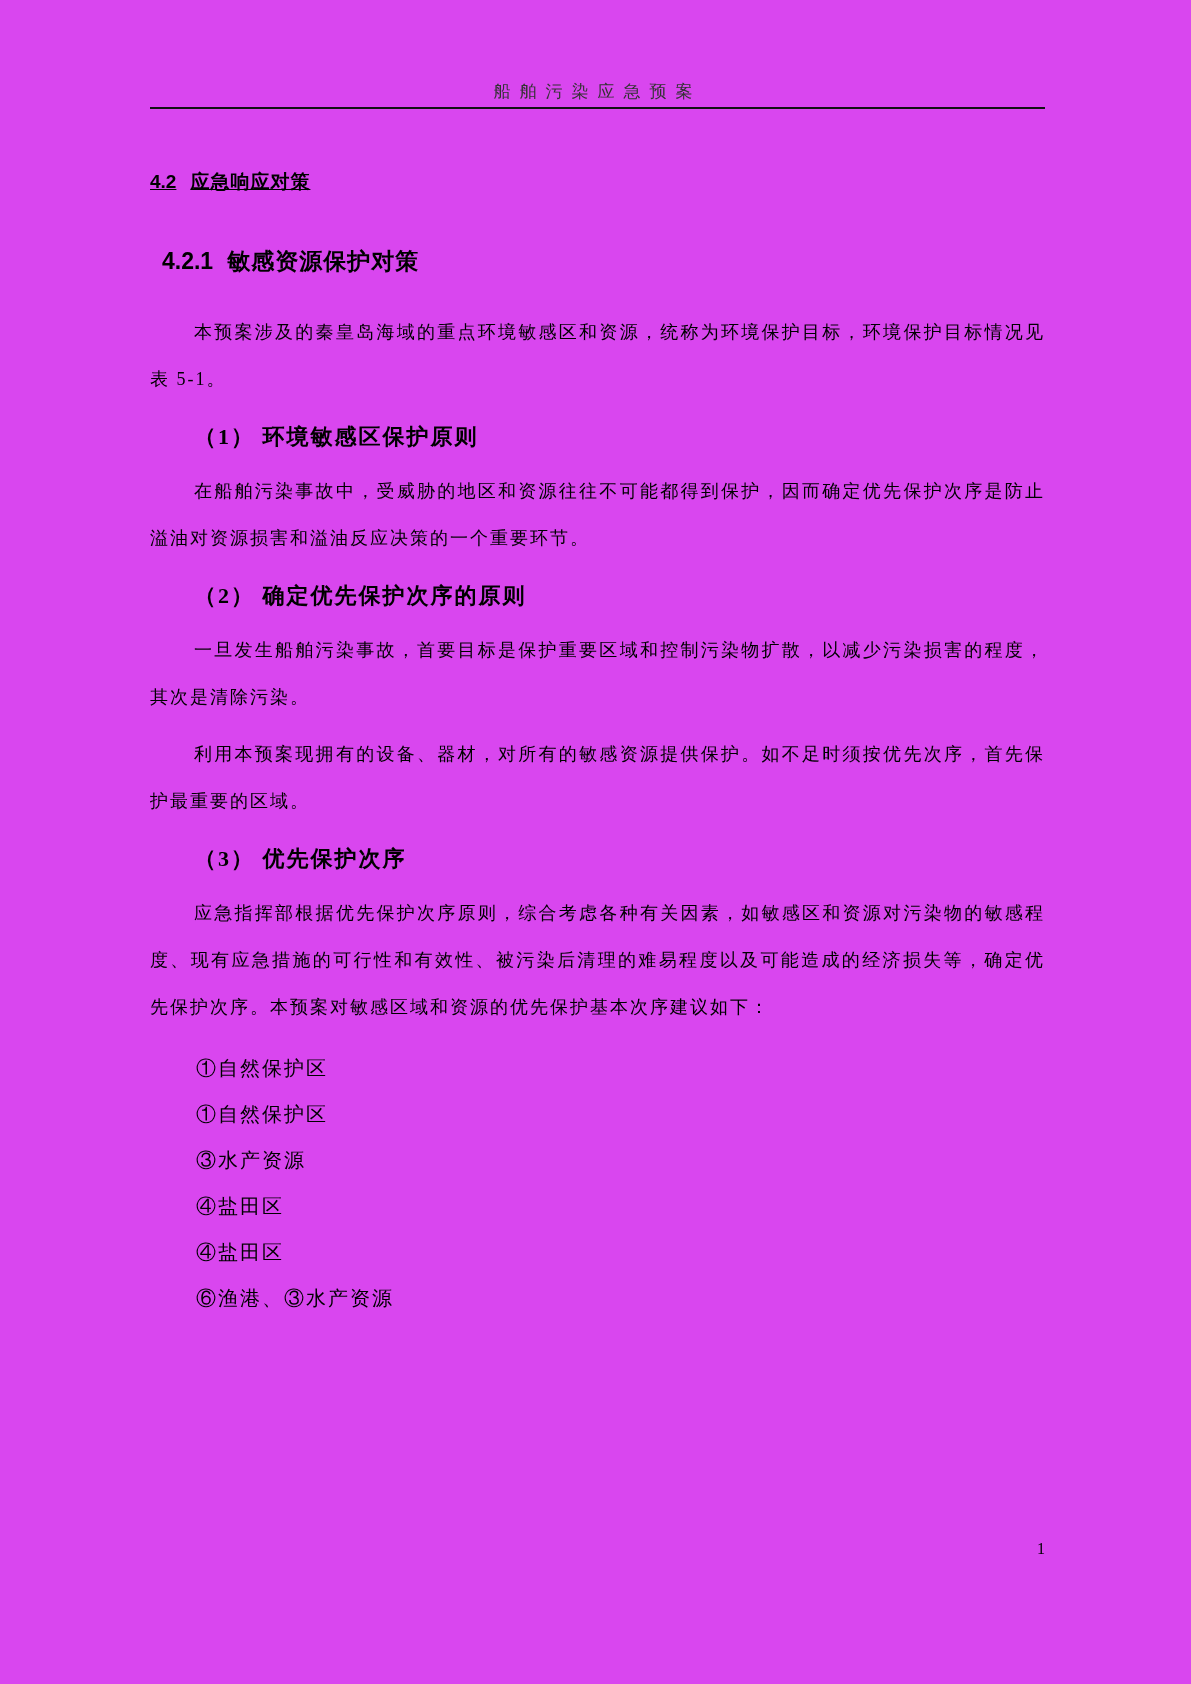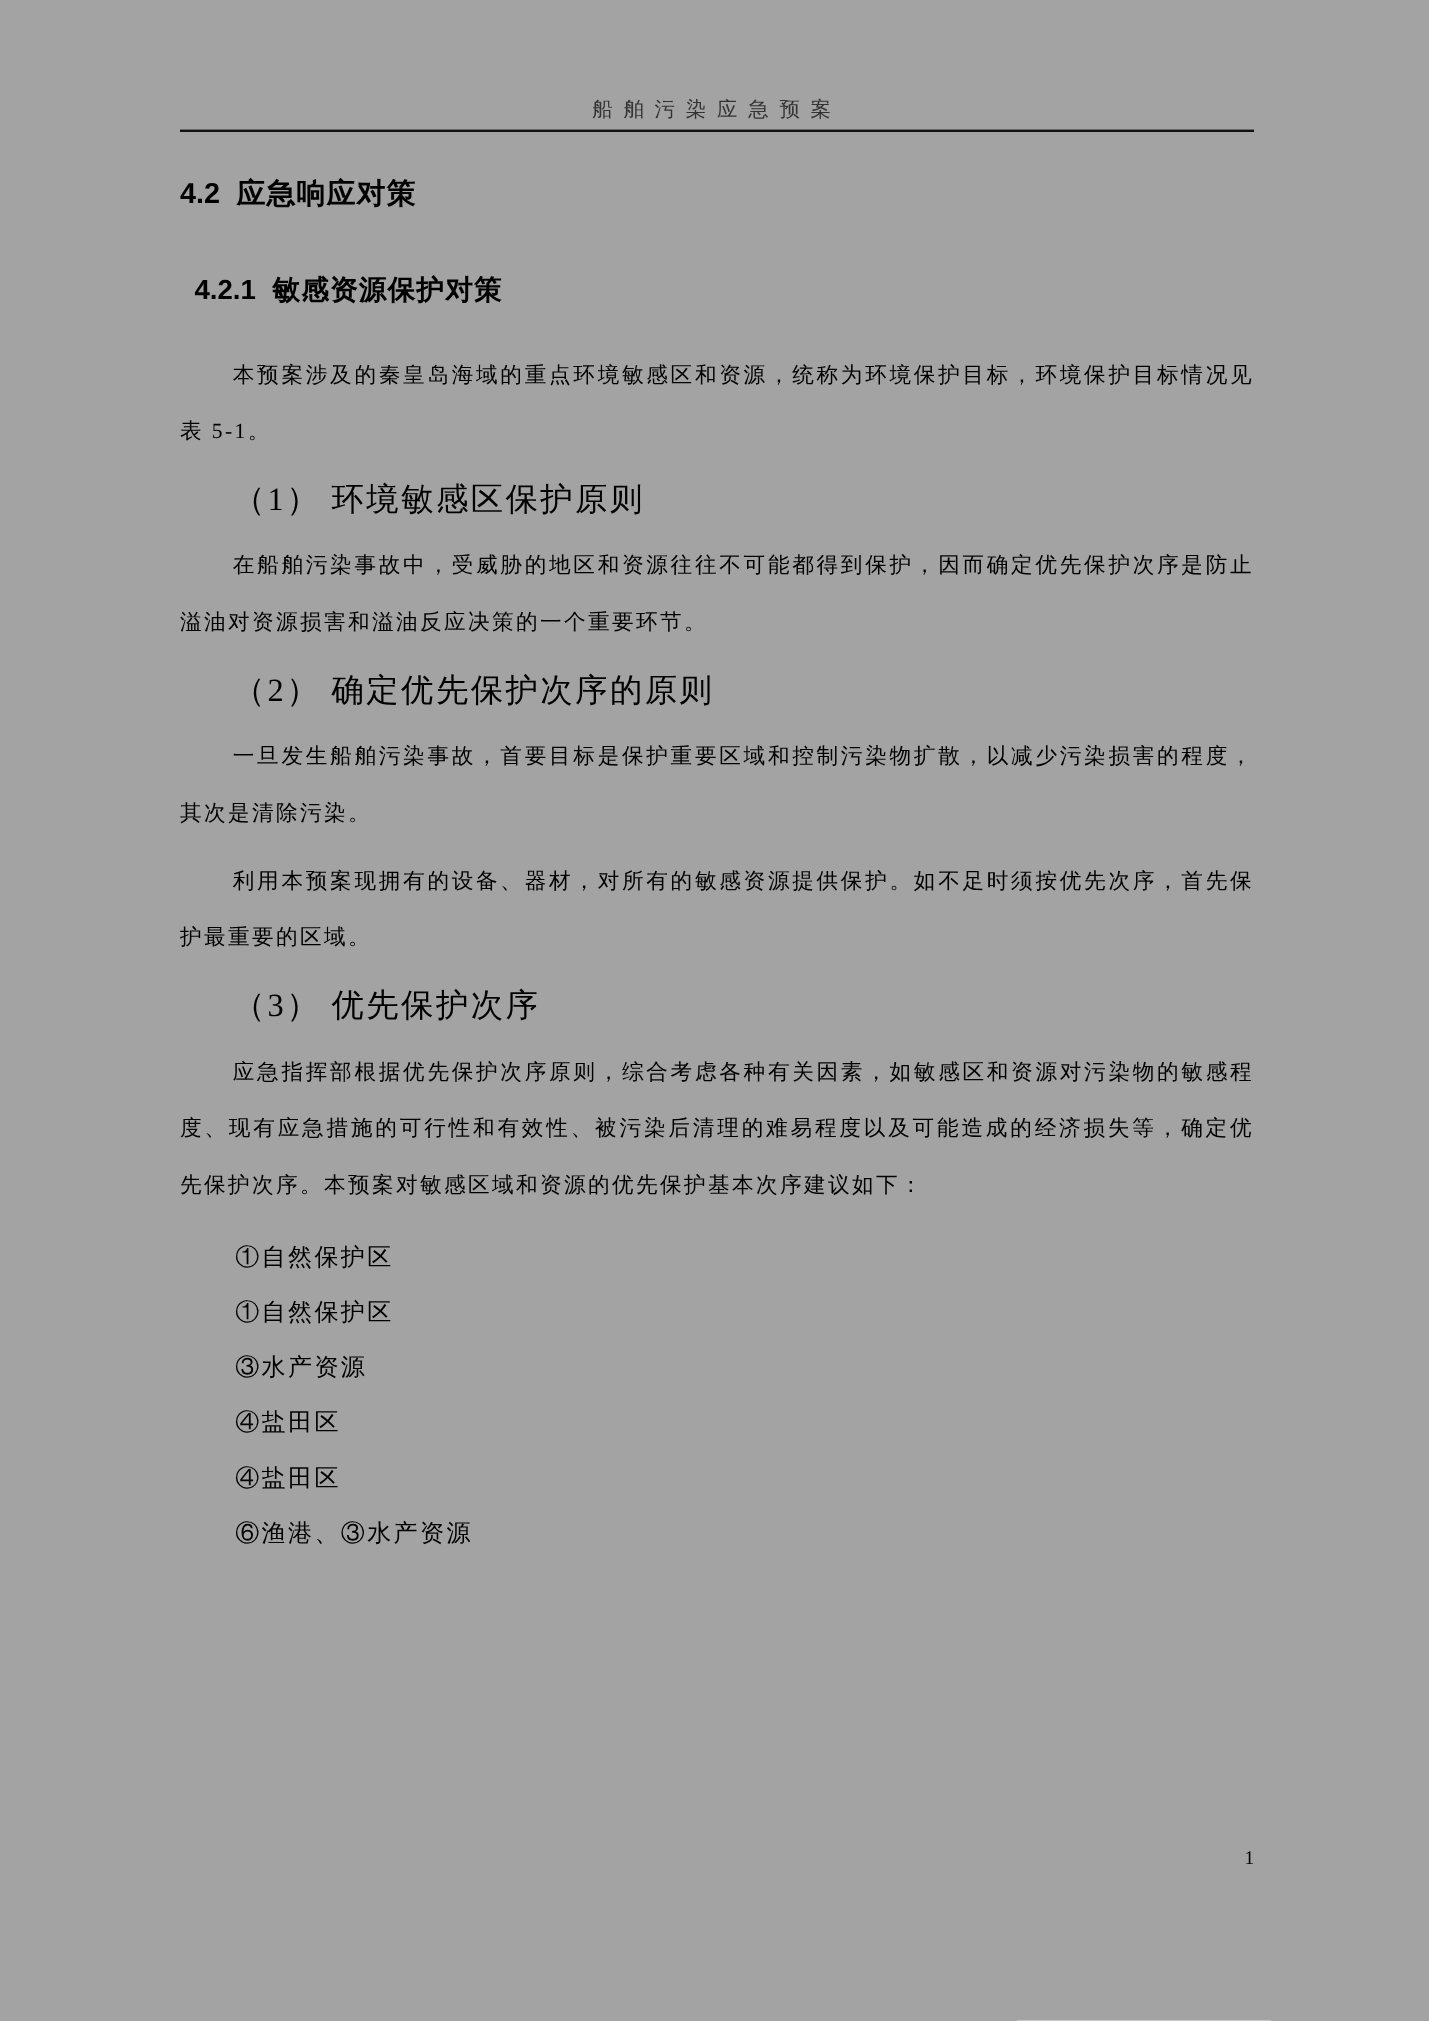--- a/index.html
+++ b/index.html
@@ -4,21 +4,21 @@
 <style>
   html, body {
     margin: 0;
     padding: 0;
     background: #ffffff;
   }
   .page {
     position: relative;
     width: 1191px;
     height: 1684px;
-    background: #a3a3a3;
+    background: #d946ef;
     color: #000000;
     font-family: "Liberation Serif", "DejaVu Serif", serif;
     overflow: hidden;
     margin: 0 auto;
     box-sizing: border-box;
   }
   .margins {
     margin-left: 150px;
     margin-right: 146px;
   }
@@ -30,26 +30,27 @@
     border-bottom: 2px solid #111111;
   }
   .doc-header .header-title {
     font-size: 17px;
     line-height: 17px;
     letter-spacing: 9px;
     color: #333333;
   }
   
   .h-sec {
-    margin: 39px 0 0 0;
+    margin: 60px 0 0 0;
     font-family: "Liberation Sans", "DejaVu Sans", sans-serif;
     font-weight: bold;
-    font-size: 24px;
+    font-size: 19px;
     line-height: 25px;
     letter-spacing: 1px;
+    text-decoration: underline;
   }
   .h-subsec {
     margin: 56px 0 0 12px;
     font-family: "Liberation Sans", "DejaVu Sans", sans-serif;
     font-weight: bold;
     font-size: 23px;
     line-height: 23px;
     letter-spacing: 1px;
   }
   .h-num {
@@ -63,24 +64,25 @@
   p.para {
     margin: 0 0 10px 0;
     font-size: 18px;
     line-height: 47px;
     letter-spacing: 2px;
     text-align: justify;
     text-indent: 44px;
   }
   p.subhead {
     margin: 0 0 8px 0;
-    font-size: 27px;
+    font-size: 22px;
     line-height: 47px;
     letter-spacing: 2px;
     text-indent: 44px;
+    font-weight: bold;
   }
   
   .priority-list {
     margin-top: 14px;
   }
   .priority-item {
     font-size: 20px;
     line-height: 46px;
     letter-spacing: 2px;
     padding-left: 46px;

